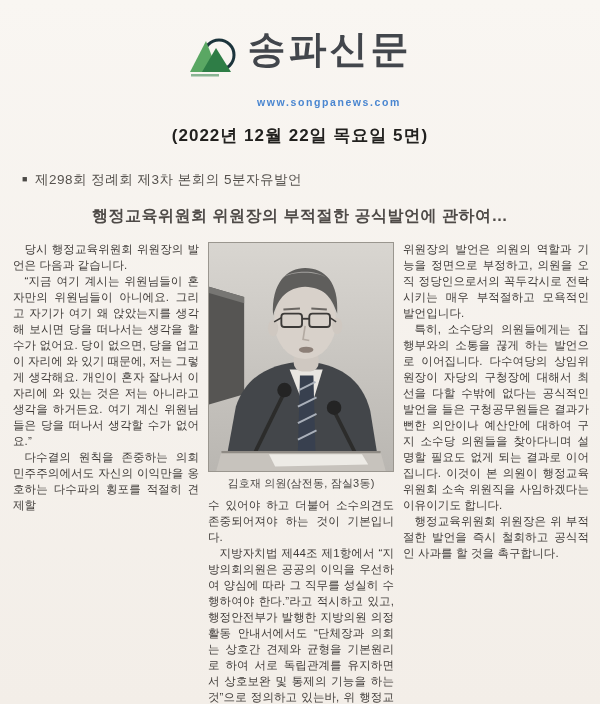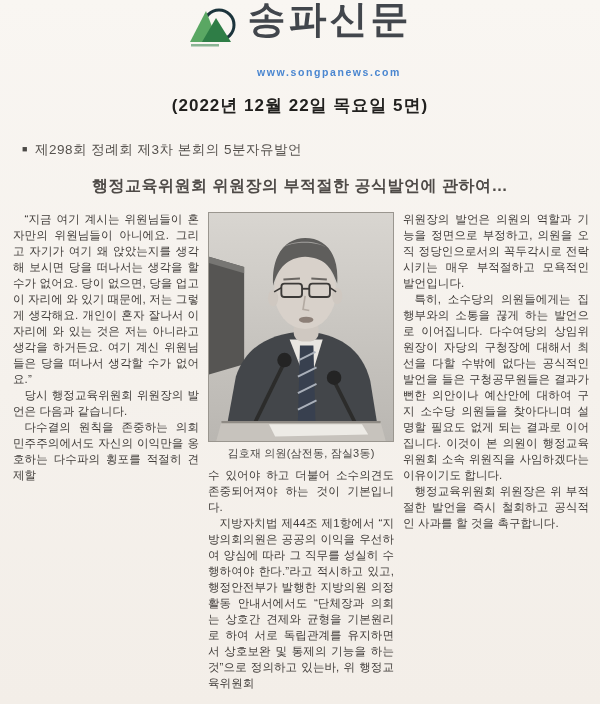--- a/index.html
+++ b/index.html
@@ -4,21 +4,21 @@
 <style>
   html,body{margin:0;padding:0;}
   body{
     width:600px;height:704px;
     font-family:"Liberation Sans","DejaVu Sans",sans-serif;
     background:#f6f2ee;
   }
   .page{
     position:relative;width:600px;height:704px;overflow:hidden;
     background:linear-gradient(180deg,#f9f6f2 0%,#f5f1ec 55%,#f3eee8 100%);
-    box-sizing:border-box;
+    box-sizing:border-box;padding-top:30px;
   }
   
   .masthead{display:flex;flex-direction:column;align-items:center;}
   .logo-row{display:flex;align-items:flex-start;gap:9px;}
   .logo-icon{width:50px;height:50px;margin-top:2px;}
   .logo-name{
     font-size:38px;font-weight:800;color:#42464c;
     letter-spacing:3px;line-height:1.05;
   }
   .logo-web{
@@ -85,22 +85,22 @@
 
   <div class="kicker">
     <span class="bullet">■</span><span>제298회 정례회 제3차 본회의 5분자유발언</span>
   </div>
 
   <div class="headline">행정교육위원회 위원장의 부적절한 공식발언에 관하여…</div>
 
   <div class="columns">
 
     <div class="col">
+      <p>당시 행정교육위원회 위원장의 발언은 다음과 같습니다.</p>
       <p>“지금 여기 계시는 위원님들이 혼자만의 위원님들이 아니에요. 그리고 자기가 여기 왜 앉았는지를 생각해 보시면 당을 떠나서는 생각을 할 수가 없어요. 당이 없으면, 당을 업고 이 자리에 와 있기 때문에, 저는 그렇게 생각해요. 개인이 혼자 잘나서 이 자리에 와 있는 것은 저는 아니라고 생각을 하거든요. 여기 계신 위원님들은 당을 떠나서 생각할 수가 없어요.”</p>
-      <p>당시 행정교육위원회 위원장의 발언은 다음과 같습니다.</p>
       <p>다수결의 원칙을 존중하는 의회 민주주의에서도 자신의 이익만을 옹호하는 다수파의 횡포를 적절히 견제할</p>
     </div>
 
     <div class="col">
       <figure class="photo">
         <div class="photo-frame">
           <svg viewBox="0 0 178 228" preserveAspectRatio="xMidYMid slice" aria-hidden="true">
             <defs>
               <linearGradient id="bgph" x1="0" y1="0" x2="0" y2="1">
                 <stop offset="0" stop-color="#d9d6d1"></stop>

